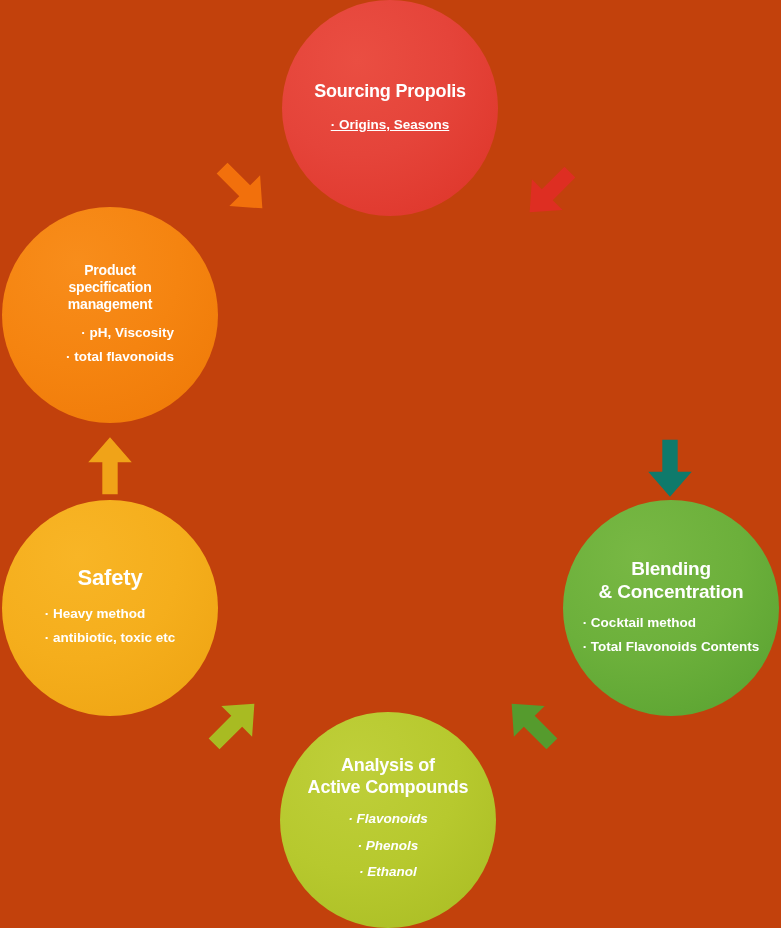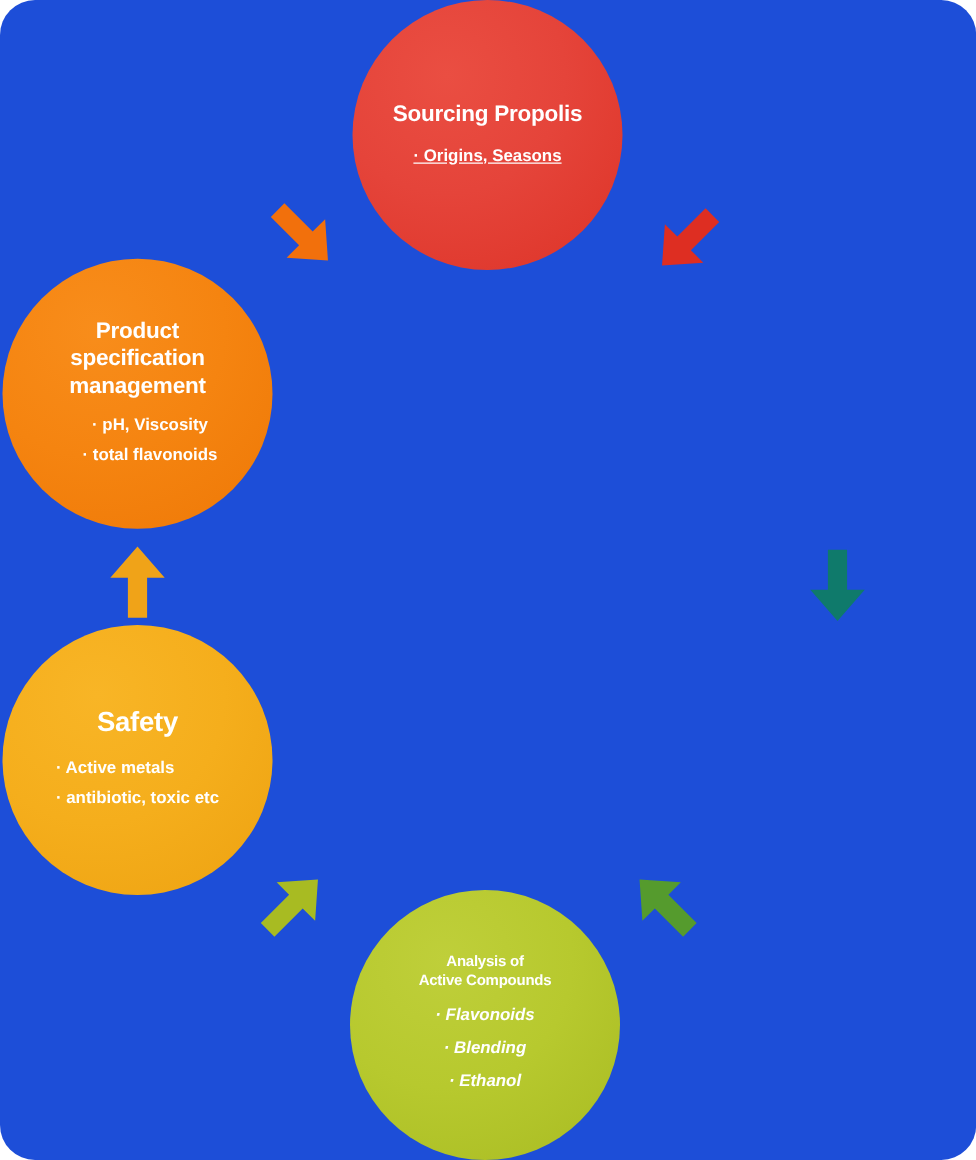--- a/index.html
+++ b/index.html
@@ -7,22 +7,21 @@
     width: 781px;
     height: 928px;
     background: #ffffff;
     font-family: "Liberation Sans", sans-serif;
     overflow: hidden;
   }
   #diagram {
     position: relative;
     width: 781px;
     height: 928px;
-    background: #1d4ed8;
-    border-radius: 28px;
+    background: #c2410c;
   }
 
   
   .node {
     position: absolute;
     border-radius: 50%;
     display: flex;
     flex-direction: column;
     align-items: center;
     justify-content: center;
@@ -70,39 +69,39 @@
     background: radial-gradient(circle at 35% 26%, #78b844 0%, #6cb03b 48%, #56a02f 100%);
   }
   #node-blending .node-title { font-size: 19px; }
   #node-blending .node-item  { font-size: 13.5px; line-height: 1.8; }
   #node-blending .node-items { margin-top: 8px; align-items: flex-start; }
 
   #node-analysis {
     left: 280px; top: 712px; width: 216px; height: 216px;
     background: radial-gradient(circle at 35% 26%, #bfcf3a 0%, #b7c92e 48%, #a8bb22 100%);
   }
-  #node-analysis .node-title { font-size: 12px; }
+  #node-analysis .node-title { font-size: 18px; }
   #node-analysis .node-item  { font-size: 13.5px; line-height: 1.95; }
   #node-analysis .node-items { margin-top: 8px; align-items: center; font-style: italic; }
 
   #node-safety {
     left: 2px; top: 500px; width: 216px; height: 216px;
     background: radial-gradient(circle at 35% 26%, #f8b526 0%, #f5ae1c 48%, #eda211 100%);
   }
   #node-safety .node-title { font-size: 22px; }
   #node-safety .node-item  { font-size: 13.5px; line-height: 1.82; }
   #node-safety .node-items { margin-top: 10px; align-items: flex-start; }
 
   #node-product {
     left: 2px; top: 207px; width: 216px; height: 216px;
     background: radial-gradient(circle at 35% 26%, #f88d1b 0%, #f58410 48%, #ee7806 100%);
   }
-  #node-product .node-title { font-size: 18px; }
+  #node-product .node-title { font-size: 14px; }
   #node-product .node-item  { font-size: 13.5px; line-height: 1.75; }
-  #node-product .node-items { margin-top: 8px; align-items: center; margin-left: 20px; }
+  #node-product .node-items { margin-top: 8px; align-items: flex-end; margin-left: 20px; }
 
   
   .arrow {
     position: absolute;
     width: 64px;
     height: 64px;
   }
   .arrow svg { width: 100%; height: 100%; display: block; }
 
   #arrow-red    { left: 518px; top: 160px; transform: rotate(45deg); }
@@ -118,35 +117,43 @@
 <div id="diagram">
 
   <div class="node" id="node-sourcing">
     <div class="node-title">Sourcing Propolis</div>
     <div class="node-items">
       <div class="node-item">· Origins, Seasons</div>
     </div>
   </div>
 
 
+  <div class="node" id="node-blending">
+    <div class="node-title">Blending
+&amp; Concentration</div>
+    <div class="node-items">
+      <div class="node-item">· Cocktail method</div>
+      <div class="node-item">· Total Flavonoids Contents</div>
+    </div>
+  </div>
 
   <div class="node" id="node-analysis">
     <div class="node-title">Analysis of
 Active Compounds</div>
     <div class="node-items">
       <div class="node-item">· Flavonoids</div>
-      <div class="node-item">· Blending</div>
+      <div class="node-item">· Phenols</div>
       <div class="node-item">· Ethanol</div>
     </div>
   </div>
 
   <div class="node" id="node-safety">
     <div class="node-title">Safety</div>
     <div class="node-items">
-      <div class="node-item">· Active metals</div>
+      <div class="node-item">· Heavy method</div>
       <div class="node-item">· antibiotic, toxic etc</div>
     </div>
   </div>
 
   <div class="node" id="node-product">
     <div class="node-title">Product
 specification
 management</div>
     <div class="node-items">
       <div class="node-item">· pH, Viscosity</div>

